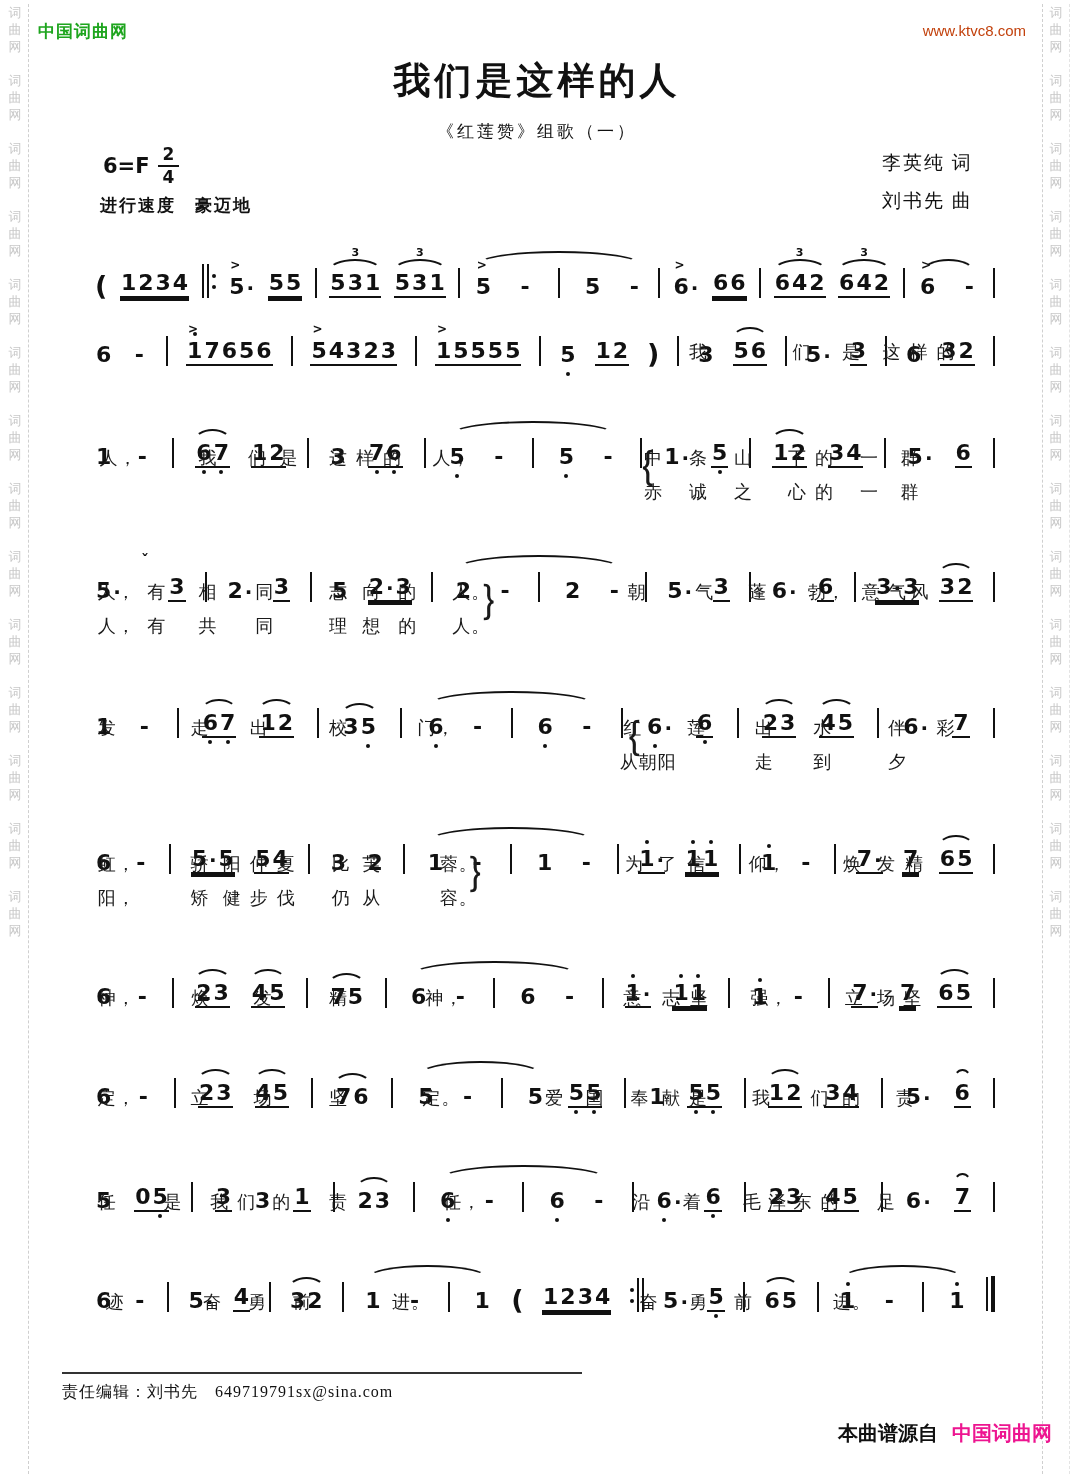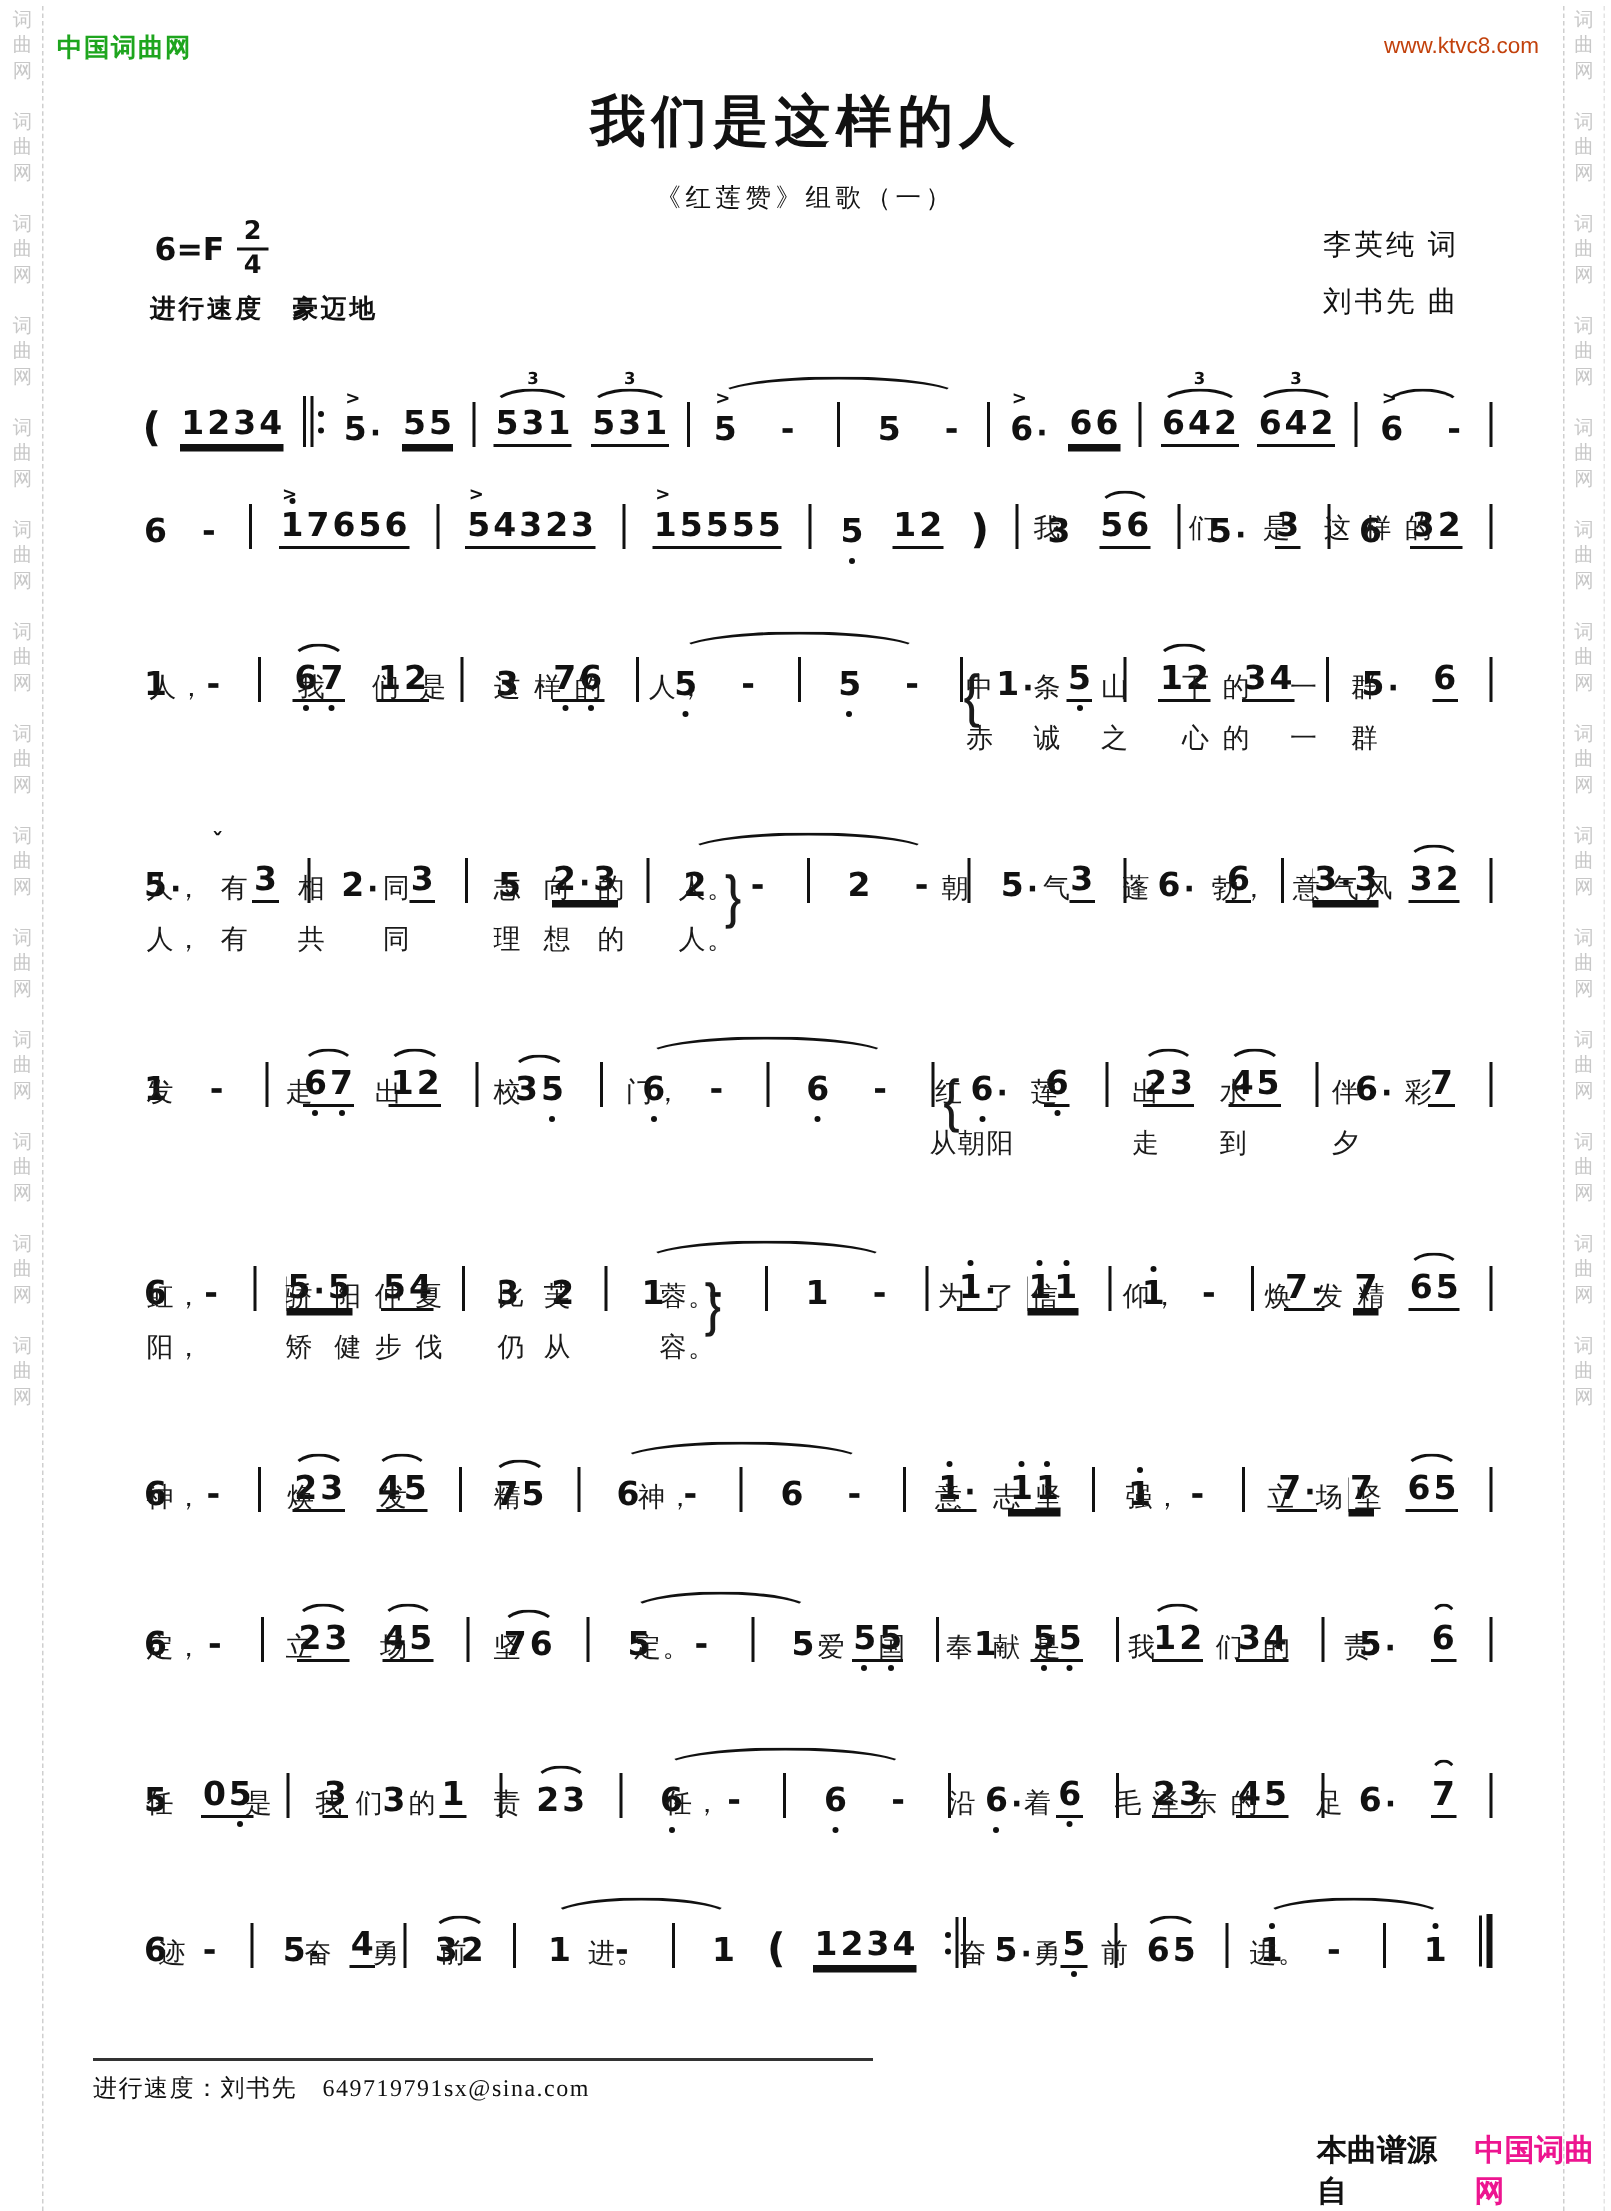--- a/index.html
+++ b/index.html
@@ -53,21 +53,21 @@
   .rthk{width:4px;height:36px;background:#111;}
   .rdots{display:flex;flex-direction:column;gap:7px;}
   .rd{width:4px;height:4px;background:#111;border-radius:50%;}
   .lrow{position:absolute;left:95px;width:900px;height:28px;font-family:"Liberation Serif",serif;font-size:18px;color:#1a1a1a;}
   .frag{position:absolute;top:0;white-space:nowrap;letter-spacing:1px;}
   .frag.brace{font-size:42px;font-weight:400;top:-6px;line-height:1.2;letter-spacing:0;}
   
   .perf{position:absolute;left:512px;top:1333px;font-size:17px;letter-spacing:2px;font-family:"Liberation Serif",serif;}
   .editor{position:absolute;left:62px;top:1372px;width:520px;border-top:2px solid #333;padding-top:8px;
           font-size:16px;letter-spacing:1px;font-family:"Liberation Serif",serif;}
-  .src{position:absolute;left:878px;top:1420px;display:flex;gap:14px;font-size:20px;font-weight:bold;
+  .src{position:absolute;left:838px;top:1420px;display:flex;gap:14px;font-size:20px;font-weight:bold;
        font-family:"Liberation Sans",sans-serif;}
 </style>
 </head>
 <body>
 
 <div id="sheet">
   <div class="wmcol left" id="wmL" style="color: rgb(200, 200, 200);">词
 曲
 网
 
@@ -1053,18 +1053,18 @@
         <span class="frag" style="left: 17%;">勇</span>
         <span class="frag" style="left: 22%;">前</span>
         <span class="frag" style="left: 33%;">进。</span>
         <span class="frag" style="left: 60.5%;">奋</span>
         <span class="frag" style="left: 66%;">勇</span>
         <span class="frag" style="left: 71%;">前</span>
         <span class="frag" style="left: 82%;">进。</span>
       </div>
     </div>
 
-  <div class="editor">进行速度：刘书先　649719791sx@sina.com</div>
+  <div class="editor">责任编辑：刘书先　649719791sx@sina.com</div>
   <div class="src">
     <span>本曲谱源自</span>
     <span class="srcsite" id="srcsite" style="color: rgb(237, 21, 144);">中国词曲网</span>
   </div>
 </div>
 
 </body></html>

